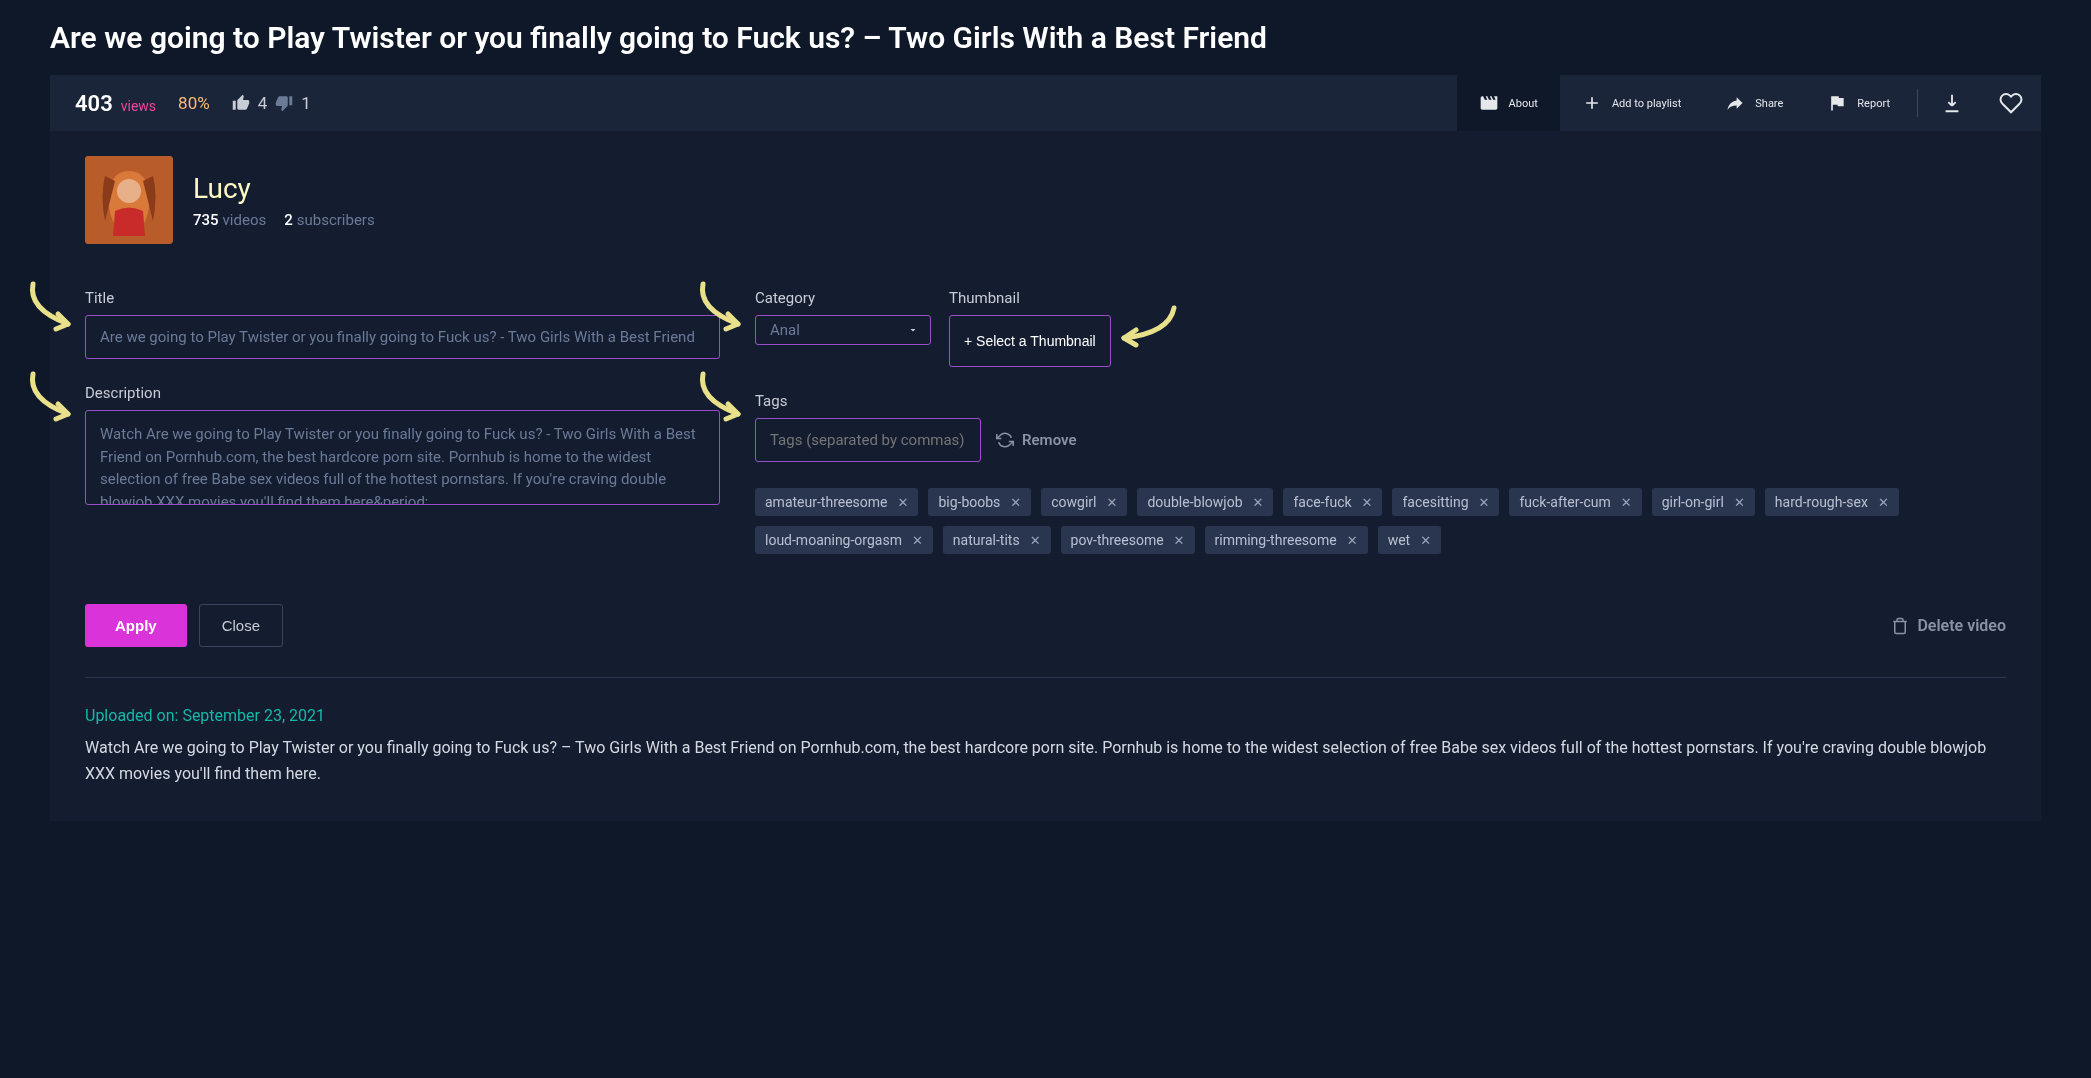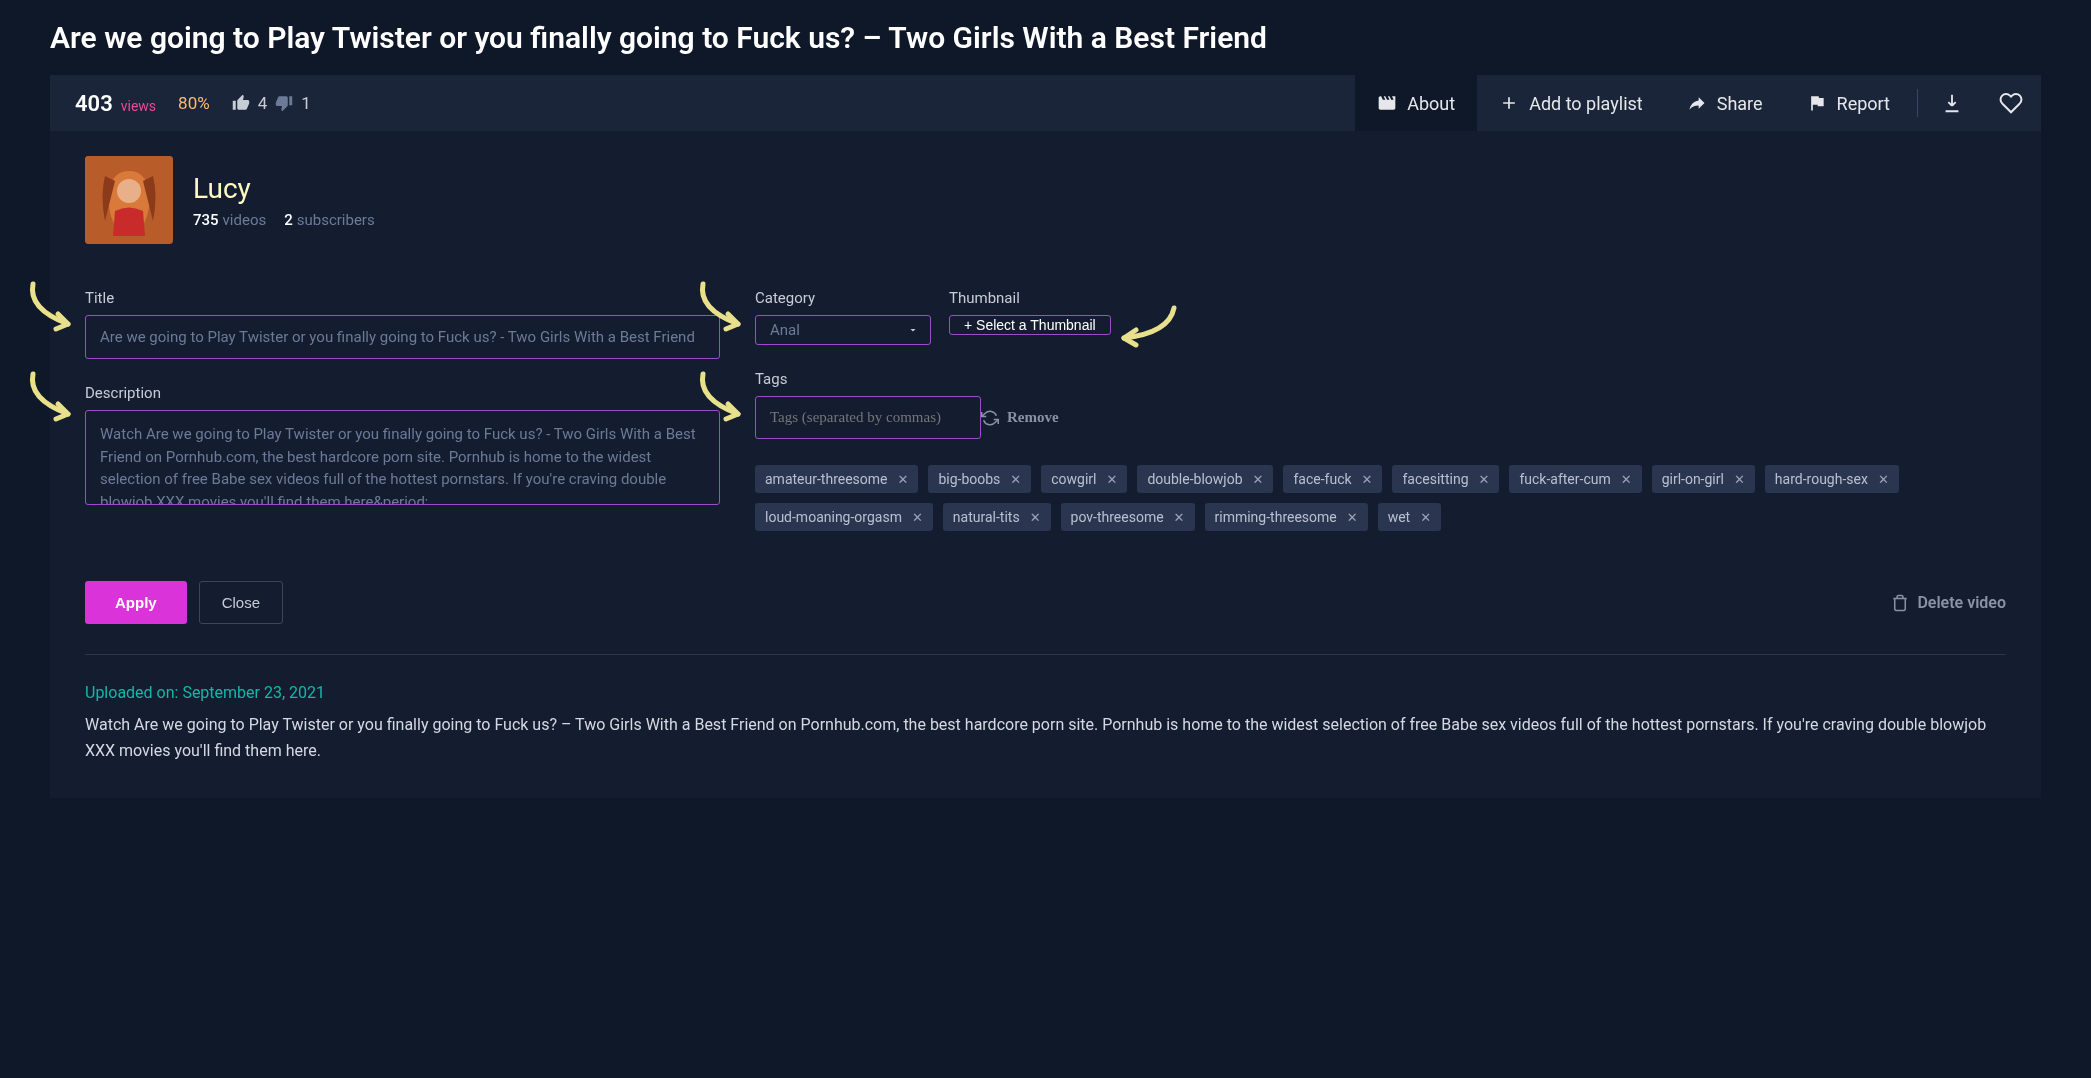--- a/index.html
+++ b/index.html
@@ -73,21 +73,21 @@
       align-items: center;
       height: 100%;
     }
 
     .tab-item {
       display: flex;
       align-items: center;
       gap: 10px;
       padding: 0 22px;
       height: 100%;
-      font-size: 18px;
+      font-size: 11px;
       color: #e5e7eb;
       cursor: pointer;
     }
 
     .tab-active {
       background-color: #0f1829;
     }
 
     .icon-btn {
       padding: 0 18px;
@@ -244,30 +244,30 @@
       top: 50%;
       transform: translateY(-50%);
       color: #c8ccd5;
       pointer-events: none;
     }
 
     .thumb-btn {
       background: transparent;
       border: 1px solid #9b4dca;
       color: #ffffff;
-      padding: 1px 14px;
+      padding: 17px 14px;
       font-size: 14px;
       border-radius: 3px;
       cursor: pointer;
     }
 
     .tags-row {
       display: flex;
       align-items: center;
-      font-family: Liberation Serif, serif;
+      gap: 15px;
     }
 
     .tags-input {
       width: 226px;
     }
 
     .remove-btn {
       display: flex;
       align-items: center;
       gap: 8px;

